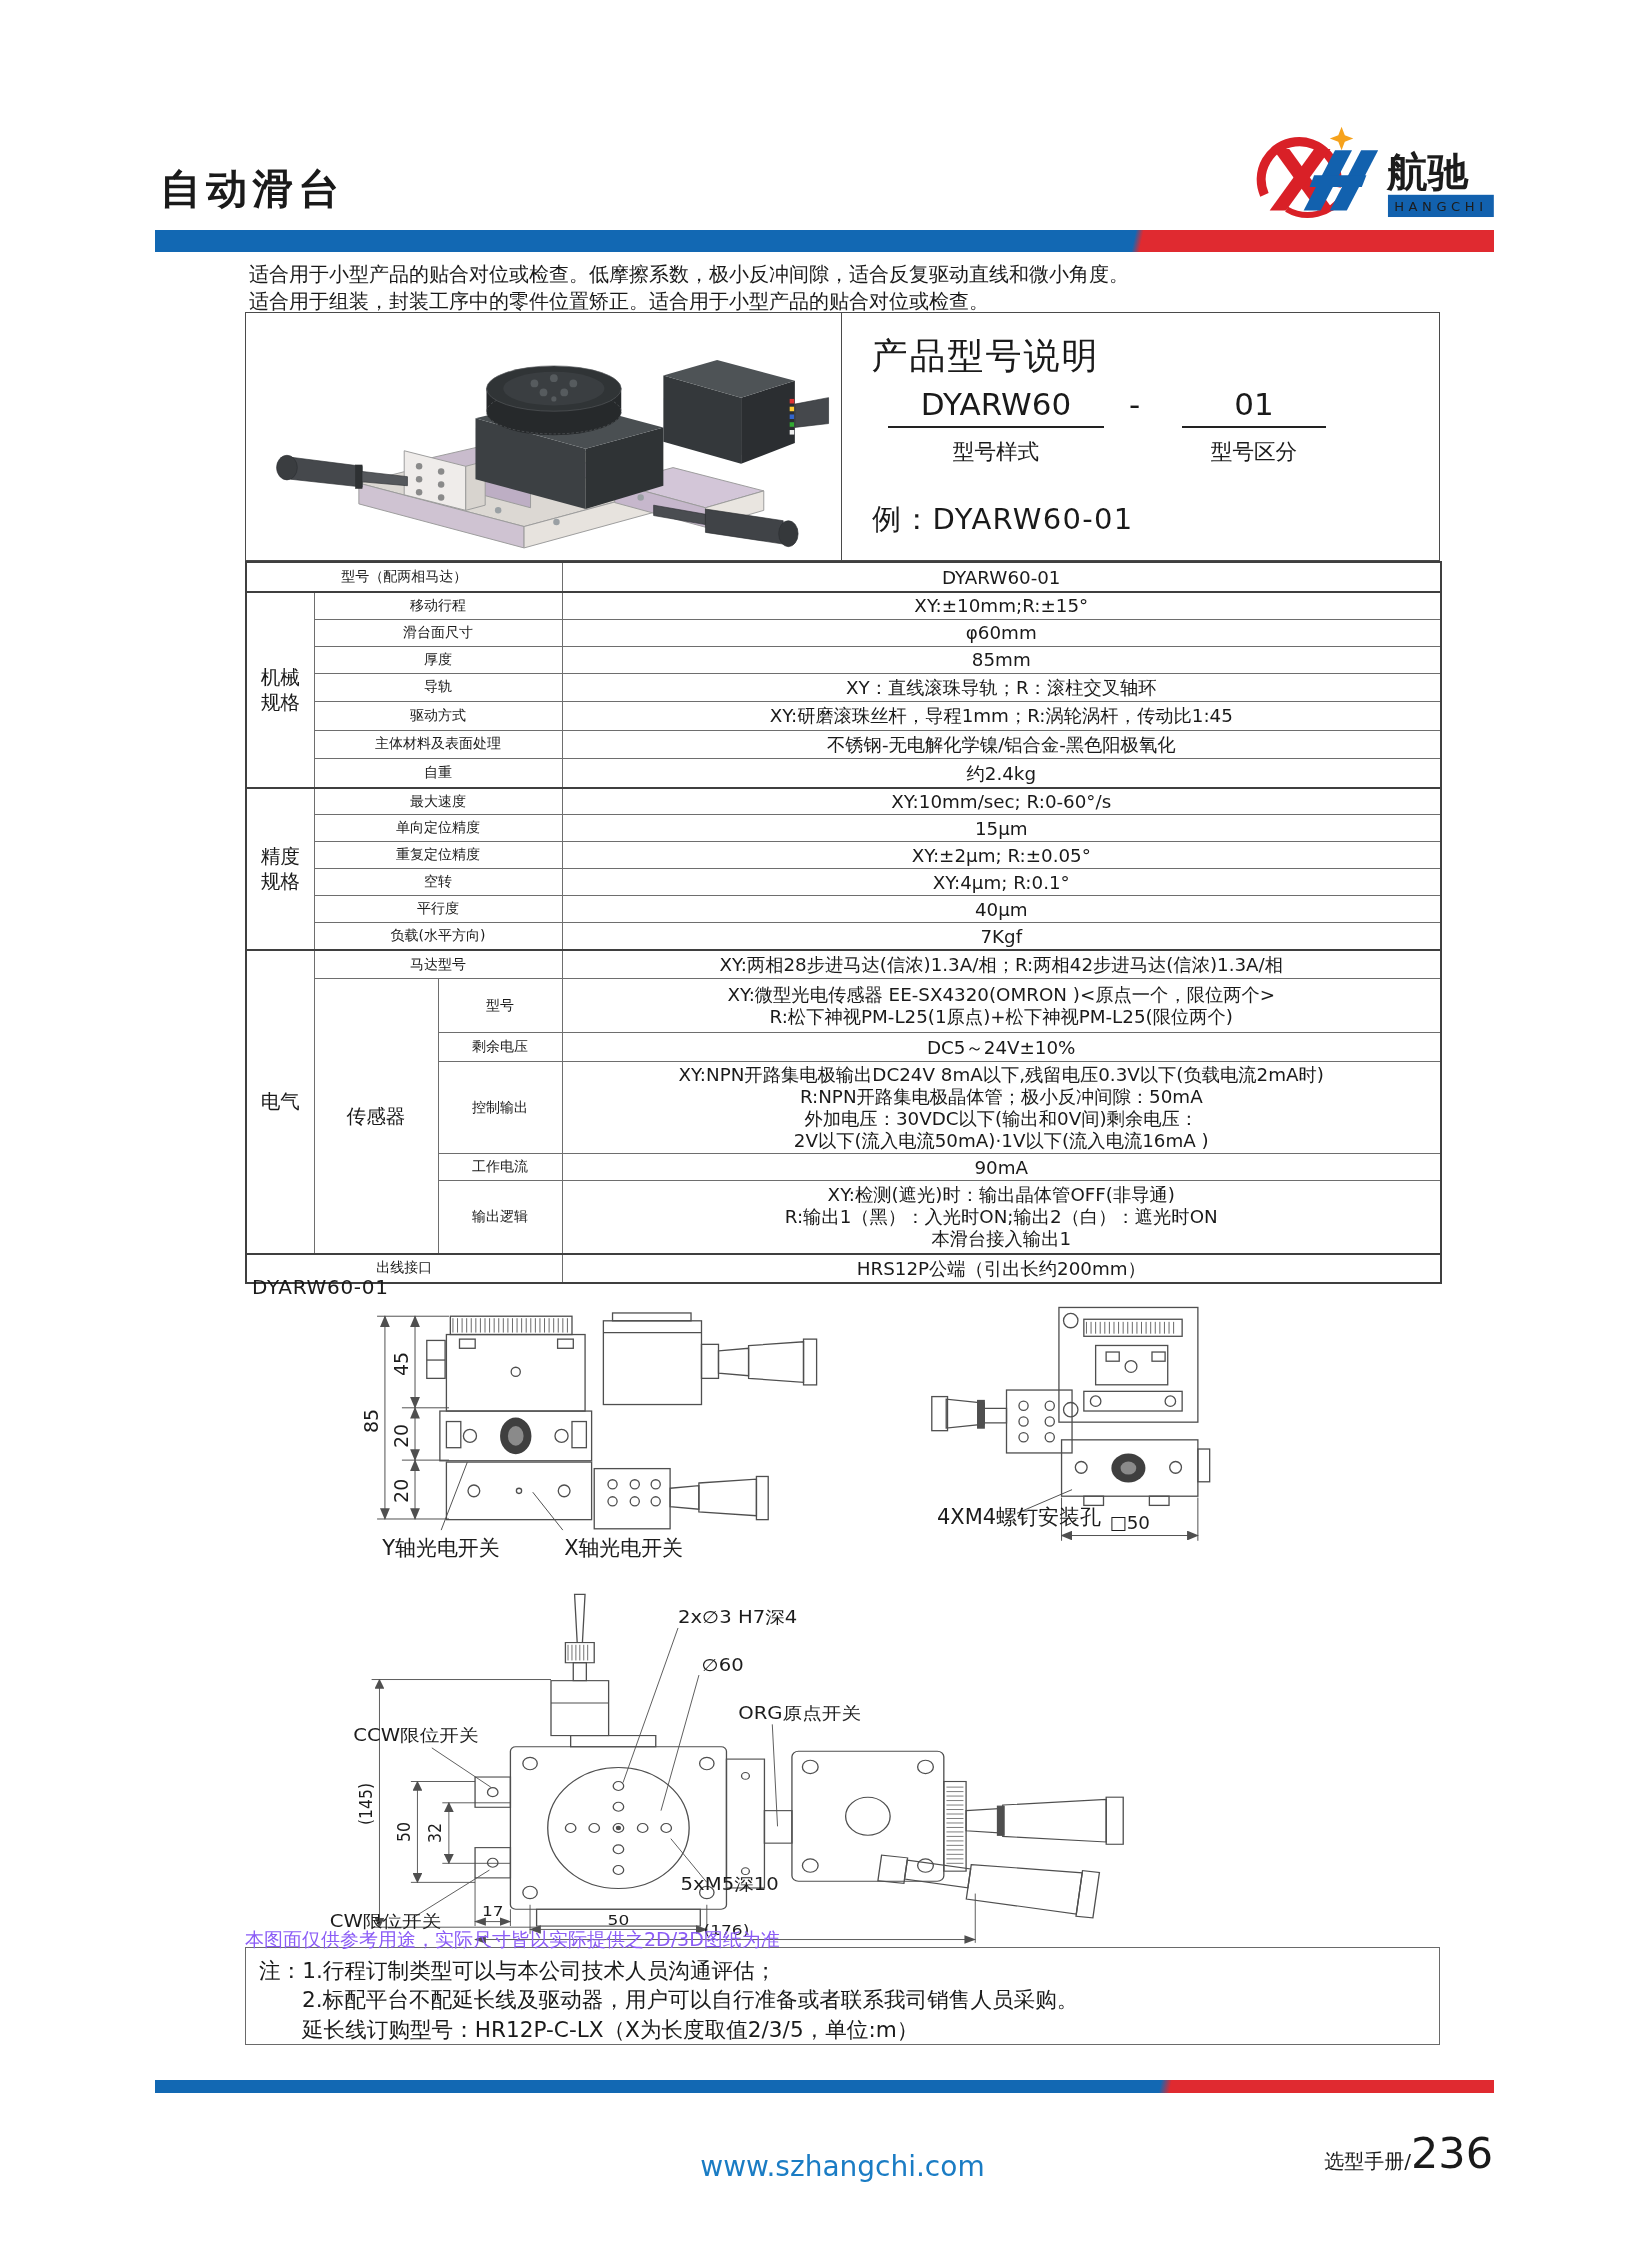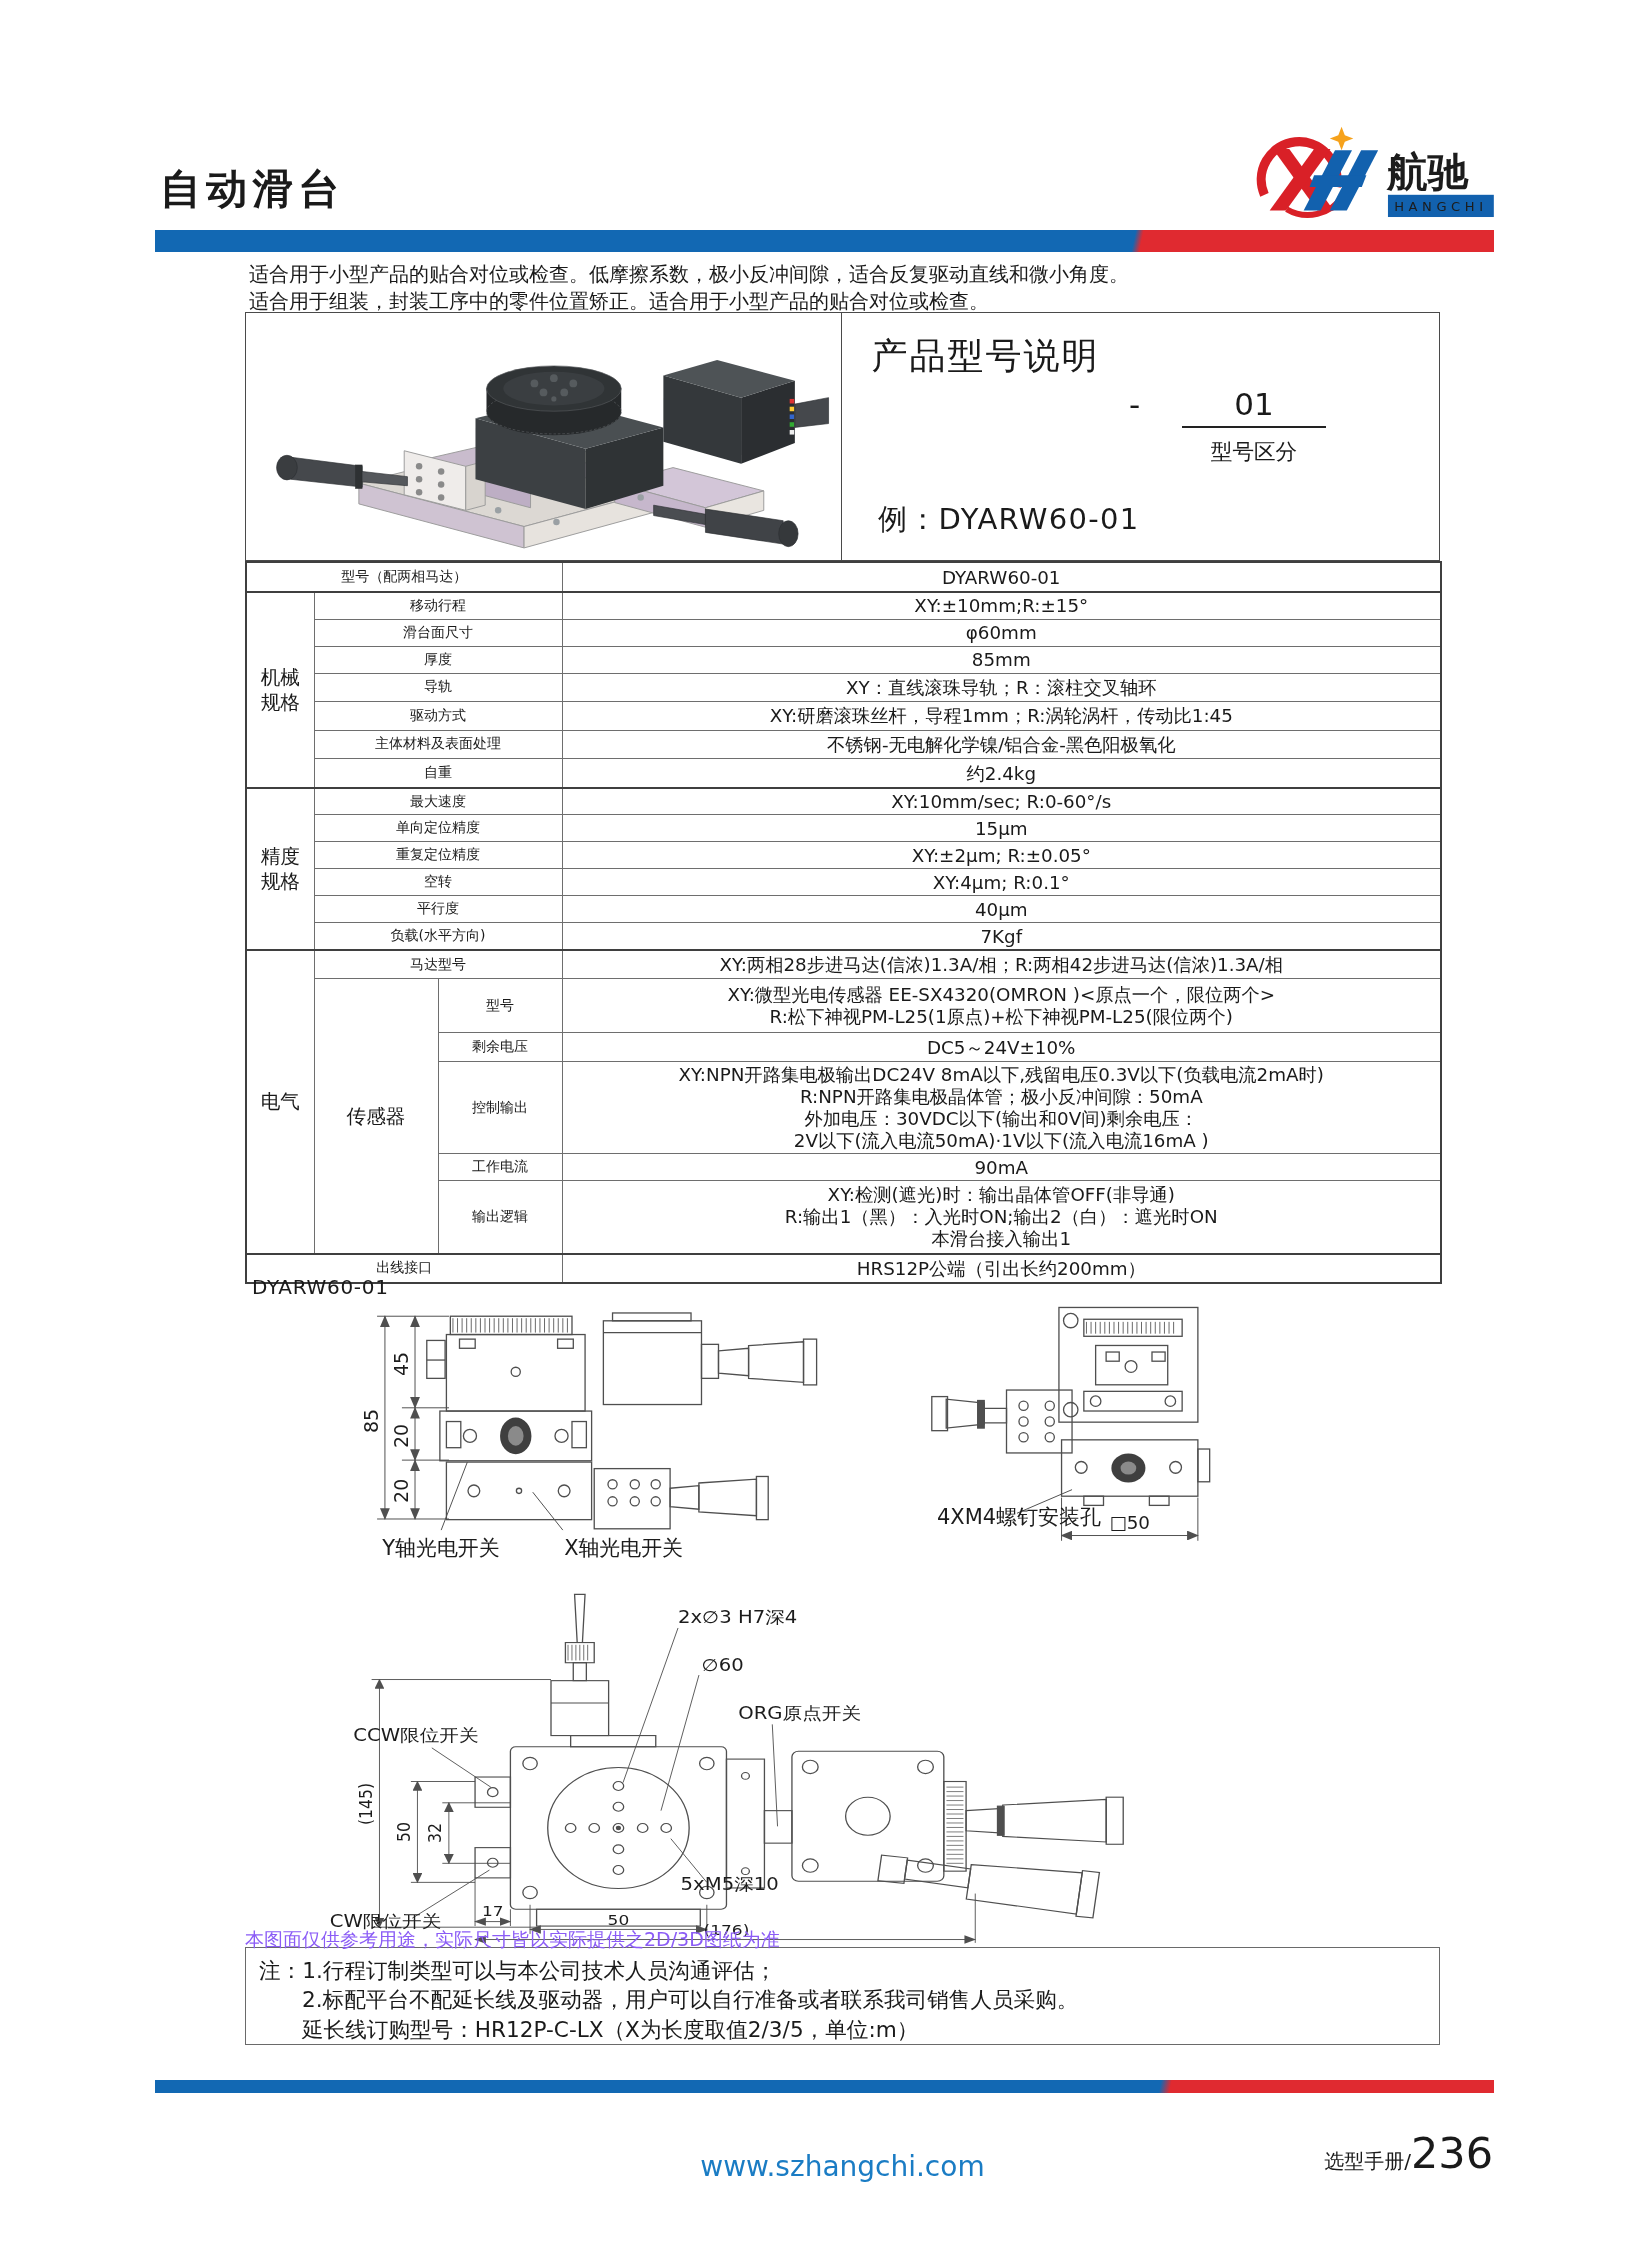--- a/index.html
+++ b/index.html
@@ -17,21 +17,21 @@
     background:linear-gradient(102deg,var(--blue) 0 75%,var(--red) 75.8% 100%);}
   .intro{left:249px;top:261px;font-size:20px;line-height:27px;}
   .mainbox{left:245px;top:312px;width:1195px;height:249px;border:1.3px solid #4a4a4a;box-sizing:border-box;}
   .divider{position:absolute;left:595px;top:0;width:0;height:100%;border-left:1.3px solid #4a4a4a;}
   .model-right{position:absolute;left:596px;top:0;width:597px;height:100%;}
   .mb-head{position:absolute;left:29.5px;top:19px;font-size:36px;font-weight:normal;letter-spacing:2px;}
   .ublock{position:absolute;top:73px;text-align:center;}
   .ublock .uval{display:block;font-size:31px;border-bottom:2px solid #222;padding:0 6.5px 3.9px 6.5px;}
   .ublock .ulab{display:block;font-size:21.6px;margin-top:9.2px;}
   .mb-dash{position:absolute;top:73px;font-size:31px;}
-  .mb-example{position:absolute;left:36px;top:187px;font-size:29px;letter-spacing:1.3px;}
+  .mb-example{position:absolute;left:30px;top:187px;font-size:29px;letter-spacing:1.3px;}
   table.spec{position:absolute;left:245px;top:561px;width:1195px;border-collapse:collapse;
     table-layout:fixed;border:2px solid var(--heavy);}
   table.spec td{border:1.3px solid var(--line);padding:1.3px 5.2px;vertical-align:middle;}
   tr.heavy td{border-top:2.6px solid var(--heavy);}
   td.lab{font-size:14px;text-align:center;}
   td.val{font-size:18.3px;text-align:center;}
   td.val .ln{line-height:22px;text-align:center;}
   td.vgroup{font-size:19.6px;text-align:center;white-space:pre-line;line-height:25px;}
   tr.h-std{height:27px;} tr.h-model{height:30px;} tr.h-smodel{height:54px;}
   tr.h-ctrl{height:92px;} tr.h-logic{height:73px;} tr.h-out{height:29px;}
@@ -138,20 +138,24 @@
         <circle cx="380" cy="300" r="5"></circle>
           <circle cx="470" cy="318" r="5"></circle>
           <circle cx="600" cy="280" r="5"></circle>
       </g>
     </svg>
 
     <div class="divider"></div>
 
     <div class="model-right">
       <div class="mb-head">产品型号说明</div>
+      <div class="ublock" style="left:46px;width:216px;">
+        <span class="uval">DYARW60</span>
+        <span class="ulab">型号样式</span>
+      </div>
       <div class="mb-dash" style="left:287px;">-</div>
       <div class="ublock" style="left:340px;width:144px;">
         <span class="uval">01</span>
         <span class="ulab">型号区分</span>
       </div>
       <div class="mb-example">例：DYARW60-01</div>
     </div>
   </div>
 
   <table class="spec">

